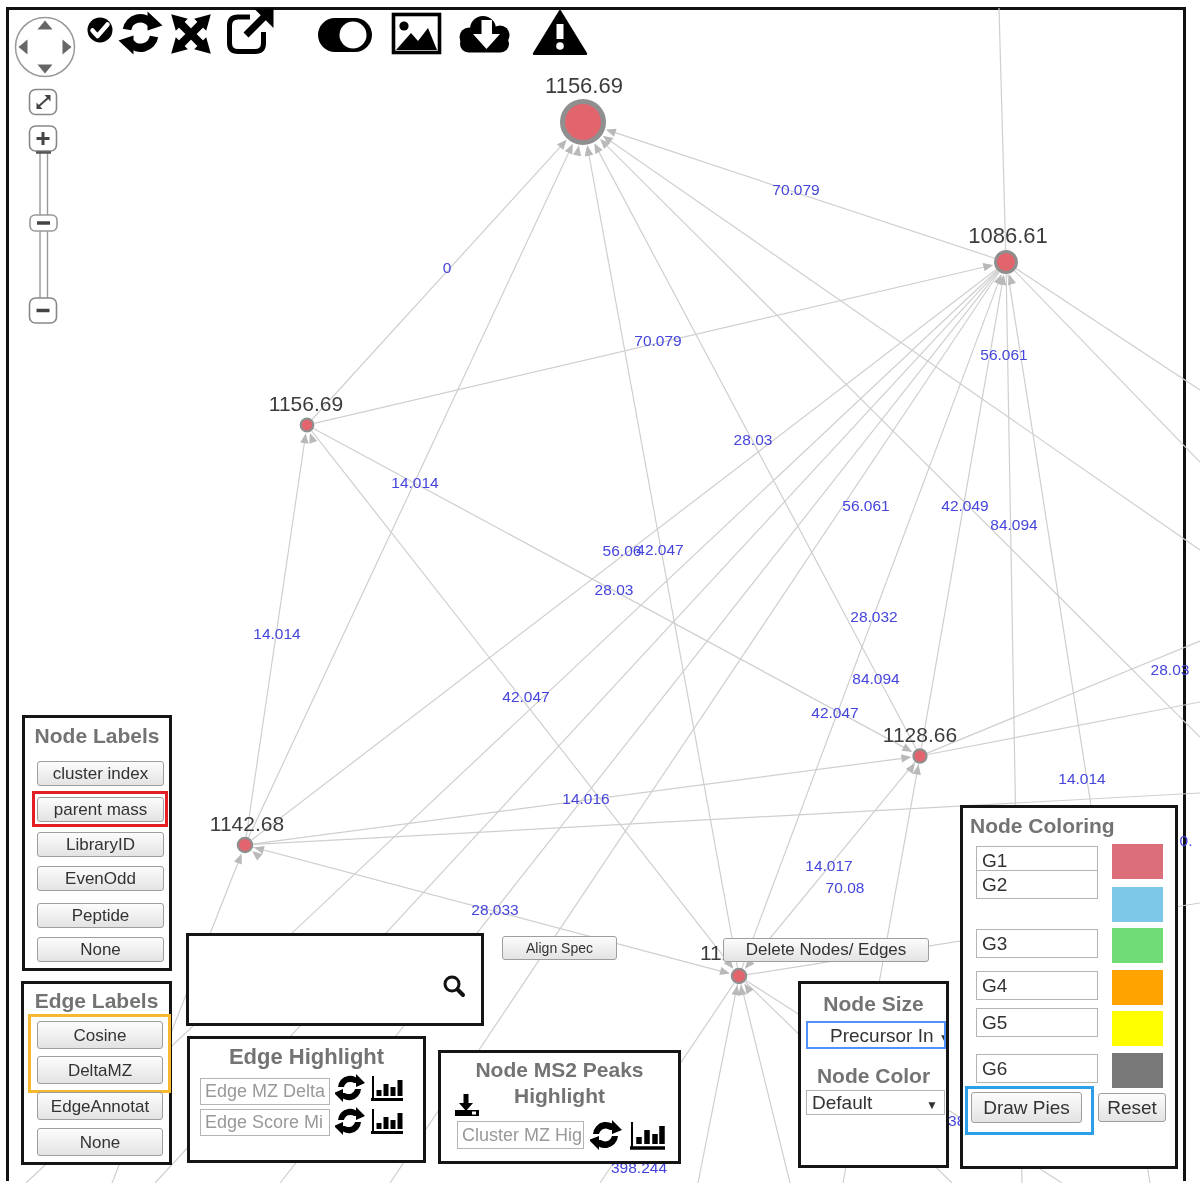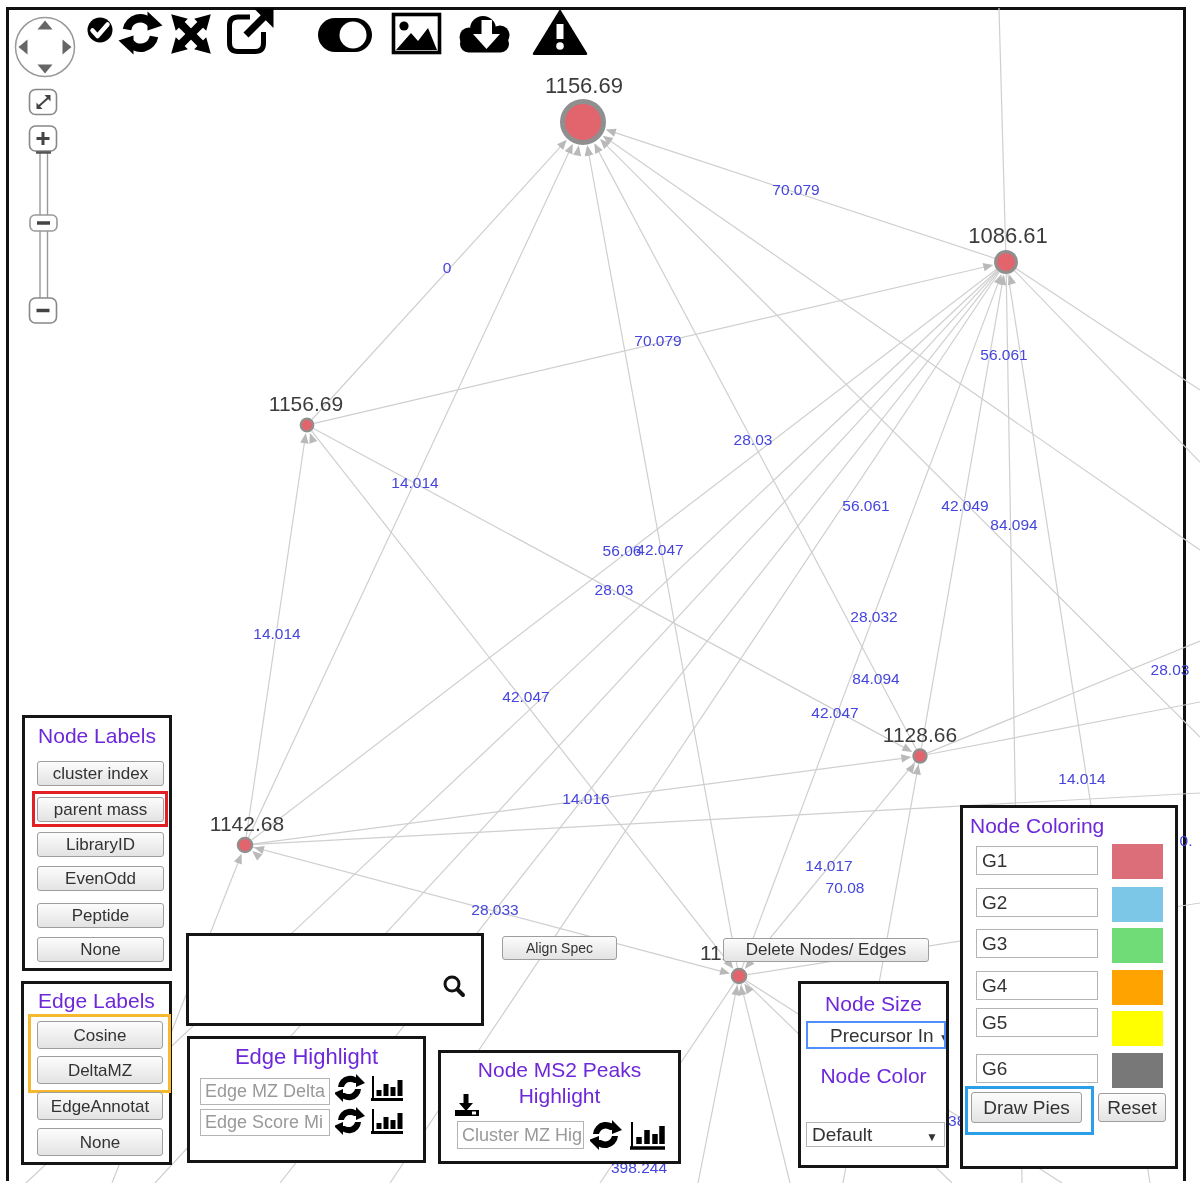--- a/index.html
+++ b/index.html
@@ -1,21 +1,21 @@
 <!DOCTYPE html>
 <html><head>
 <meta charset="utf-8">
 <style>
   html,body{margin:0;padding:0;}
   body{width:1200px;height:1183px;position:relative;overflow:hidden;background:#fff;
        font-family:"Liberation Sans", sans-serif;}
   #frame{position:absolute;left:6px;top:7px;width:1174px;height:1171px;
          border:3px solid #111;border-bottom:none;}
   .panel{position:absolute;background:#fff;border:3px solid #151515;box-sizing:border-box;}
-  .ptitle{font-weight:normal;color:#6d28d9;text-align:center;}
+  .ptitle{font-weight:bold;color:#737373;text-align:center;}
   .btn{position:absolute;box-sizing:border-box;text-align:center;color:#333;
        background:linear-gradient(#fcfcfc,#e3e3e3);border:1px solid #9e9e9e;border-radius:3px;}
   .inp{position:absolute;box-sizing:border-box;background:#fff;border:1px solid #b4b4b4;
        color:#999;overflow:hidden;white-space:nowrap;}
   .dark{color:#333;}
   .swatch{position:absolute;width:51px;height:35px;}
   svg{position:absolute;left:0;top:0;}
 </style>
 </head>
 <body>
@@ -297,27 +297,27 @@
         <line x1="65" y1="15" x2="65" y2="25" stroke-width="5.5"></line>
         <line x1="72" y1="7" x2="72" y2="25" stroke-width="5.5"></line>
     </g>
   </svg>
 </div>
 
 <div class="panel" style="left:798px;top:981px;width:151px;height:187px;">
   <div class="ptitle" style="margin-top:8px;font-size:21px;">Node Size</div>
   <div class="inp dark" style="left:5px;top:37px;width:140px;height:28px;font-size:19px;line-height:26px;padding-left:22px;border:2px solid #4d90fe;">Precursor In <span style="font-size:12px;">▼</span></div>
   <div class="ptitle" style="margin-top:48px;font-size:21px;">Node Color</div>
-  <div class="inp dark" style="left:5px;top:106px;width:139px;height:25px;font-size:19px;line-height:23px;padding-left:5px;margin-top:32px;">Default<span style="float:right;font-size:12px;margin:3px 6px 0 0;">▼</span></div>
+  <div class="inp dark" style="left:5px;top:106px;width:139px;height:25px;font-size:19px;line-height:23px;padding-left:5px;">Default<span style="float:right;font-size:12px;margin:3px 6px 0 0;">▼</span></div>
 </div>
 
 <div class="panel" style="left:960px;top:805px;width:218px;height:364px;">
   <div class="ptitle" style="text-align:left;margin:6px 0 0 7px;font-size:21px;">Node Coloring</div>
   <div class="inp dark" style="left:13px;top:38px;width:122px;height:29px;font-size:19px;line-height:27px;padding-left:5px;">G1</div>
-  <div class="inp dark" style="left:13px;top:80px;width:122px;height:29px;font-size:19px;line-height:27px;padding-left:5px;">G2</div>
+  <div class="inp dark" style="left:13px;top:62px;width:122px;height:29px;font-size:19px;line-height:27px;padding-left:5px;">G2</div>
   <div class="inp dark" style="left:13px;top:121px;width:122px;height:29px;font-size:19px;line-height:27px;padding-left:5px;">G3</div>
   <div class="inp dark" style="left:13px;top:163px;width:122px;height:29px;font-size:19px;line-height:27px;padding-left:5px;">G4</div>
   <div class="inp dark" style="left:13px;top:200px;width:122px;height:29px;font-size:19px;line-height:27px;padding-left:5px;">G5</div>
   <div class="inp dark" style="left:13px;top:246px;width:122px;height:29px;font-size:19px;line-height:27px;padding-left:5px;">G6</div>
   <div class="swatch" style="left:149px;top:36px;background:#dc6e79;"></div>
   <div class="swatch" style="left:149px;top:79px;background:#7cc6e8;"></div>
   <div class="swatch" style="left:149px;top:120px;background:#6fdc78;"></div>
   <div class="swatch" style="left:149px;top:162px;background:#ffa300;"></div>
   <div class="swatch" style="left:149px;top:203px;background:#ffff00;"></div>
   <div class="swatch" style="left:149px;top:245px;background:#787878;"></div>

